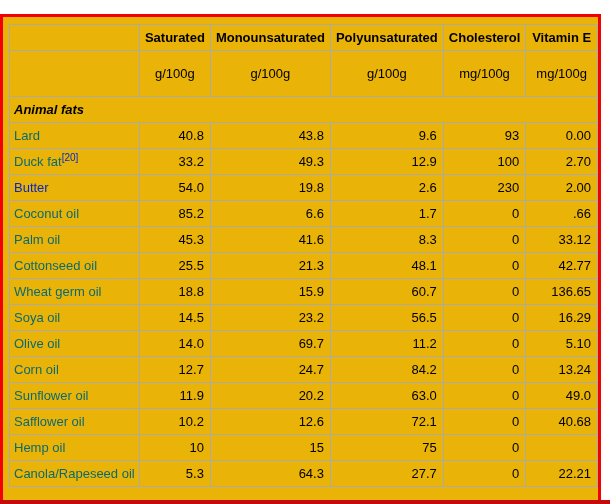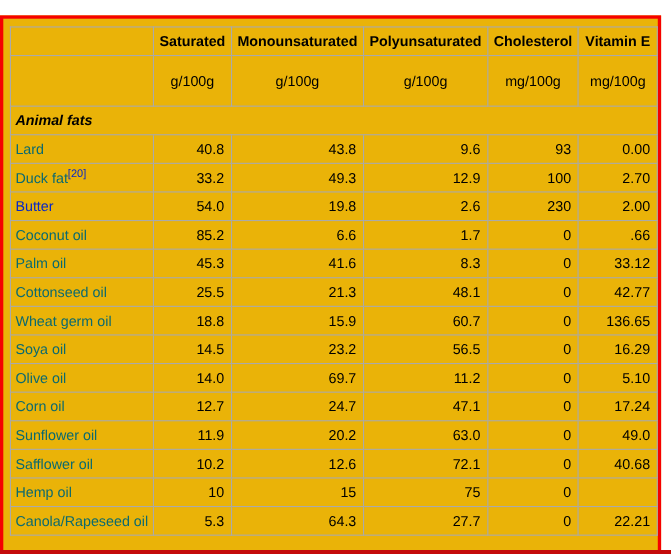--- a/index.html
+++ b/index.html
@@ -185,23 +185,23 @@
             <td class="num-cell">14.0</td>
             <td class="num-cell">69.7</td>
             <td class="num-cell">11.2</td>
             <td class="num-cell">0</td>
             <td class="num-cell">5.10</td>
           </tr>
           <tr>
             <td class="label-cell"><a class="fat-link" style="color: rgb(11, 106, 112);">Corn oil</a></td>
             <td class="num-cell">12.7</td>
             <td class="num-cell">24.7</td>
-            <td class="num-cell">47.1</td>
-            <td class="num-cell">0</td>
-            <td class="num-cell">17.24</td>
+            <td class="num-cell">84.2</td>
+            <td class="num-cell">0</td>
+            <td class="num-cell">13.24</td>
           </tr>
           <tr>
             <td class="label-cell"><a class="fat-link" style="color: rgb(11, 106, 112);">Sunflower oil</a></td>
             <td class="num-cell">11.9</td>
             <td class="num-cell">20.2</td>
             <td class="num-cell">63.0</td>
             <td class="num-cell">0</td>
             <td class="num-cell">49.0</td>
           </tr>
           <tr>

